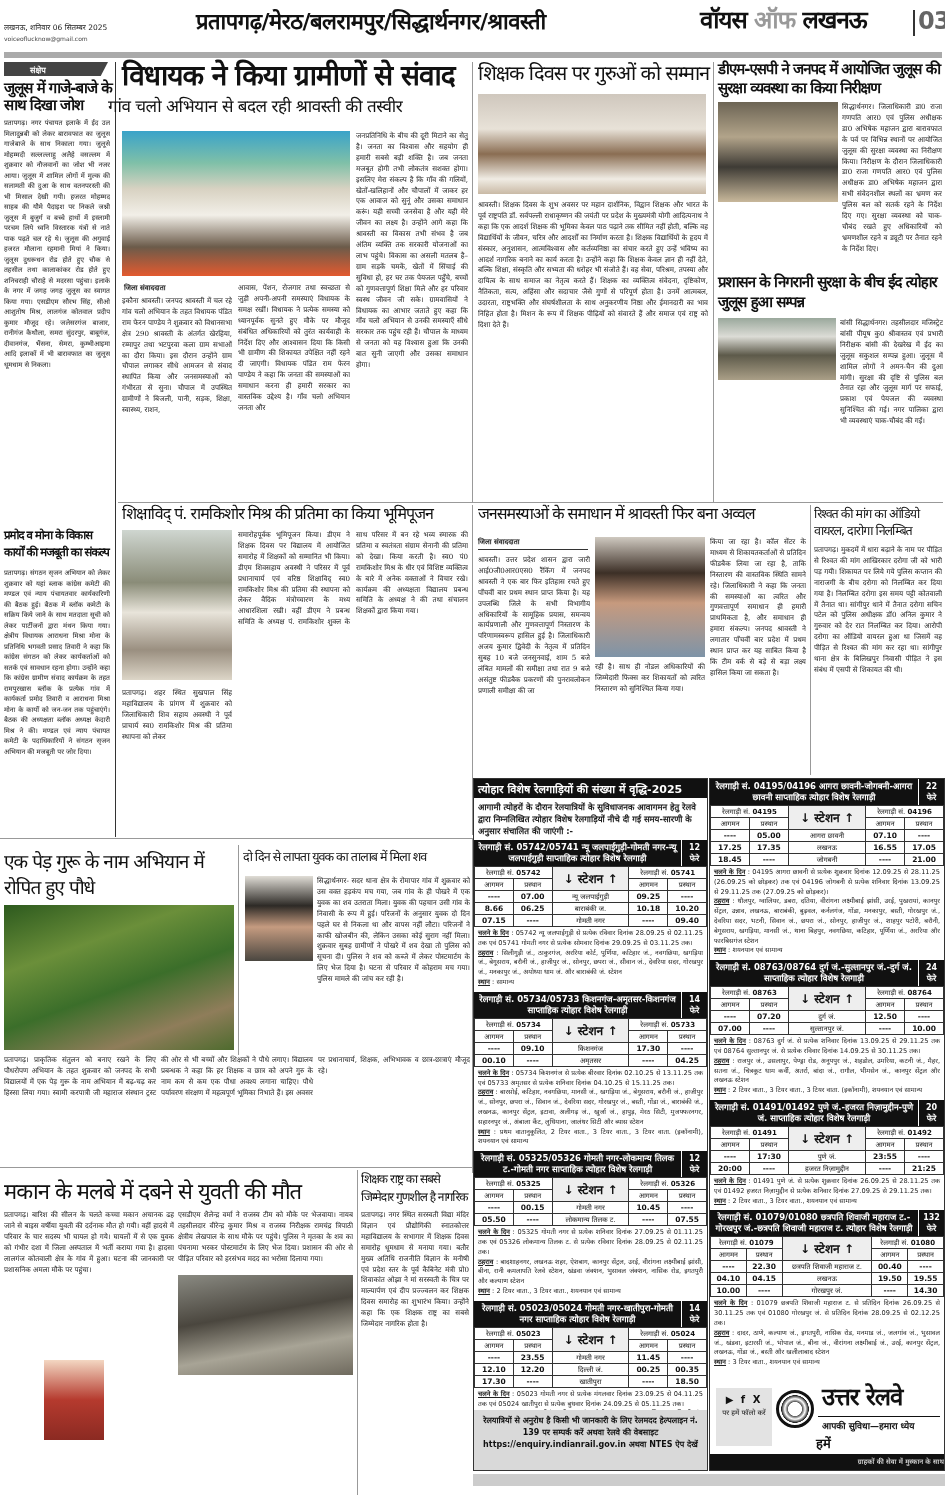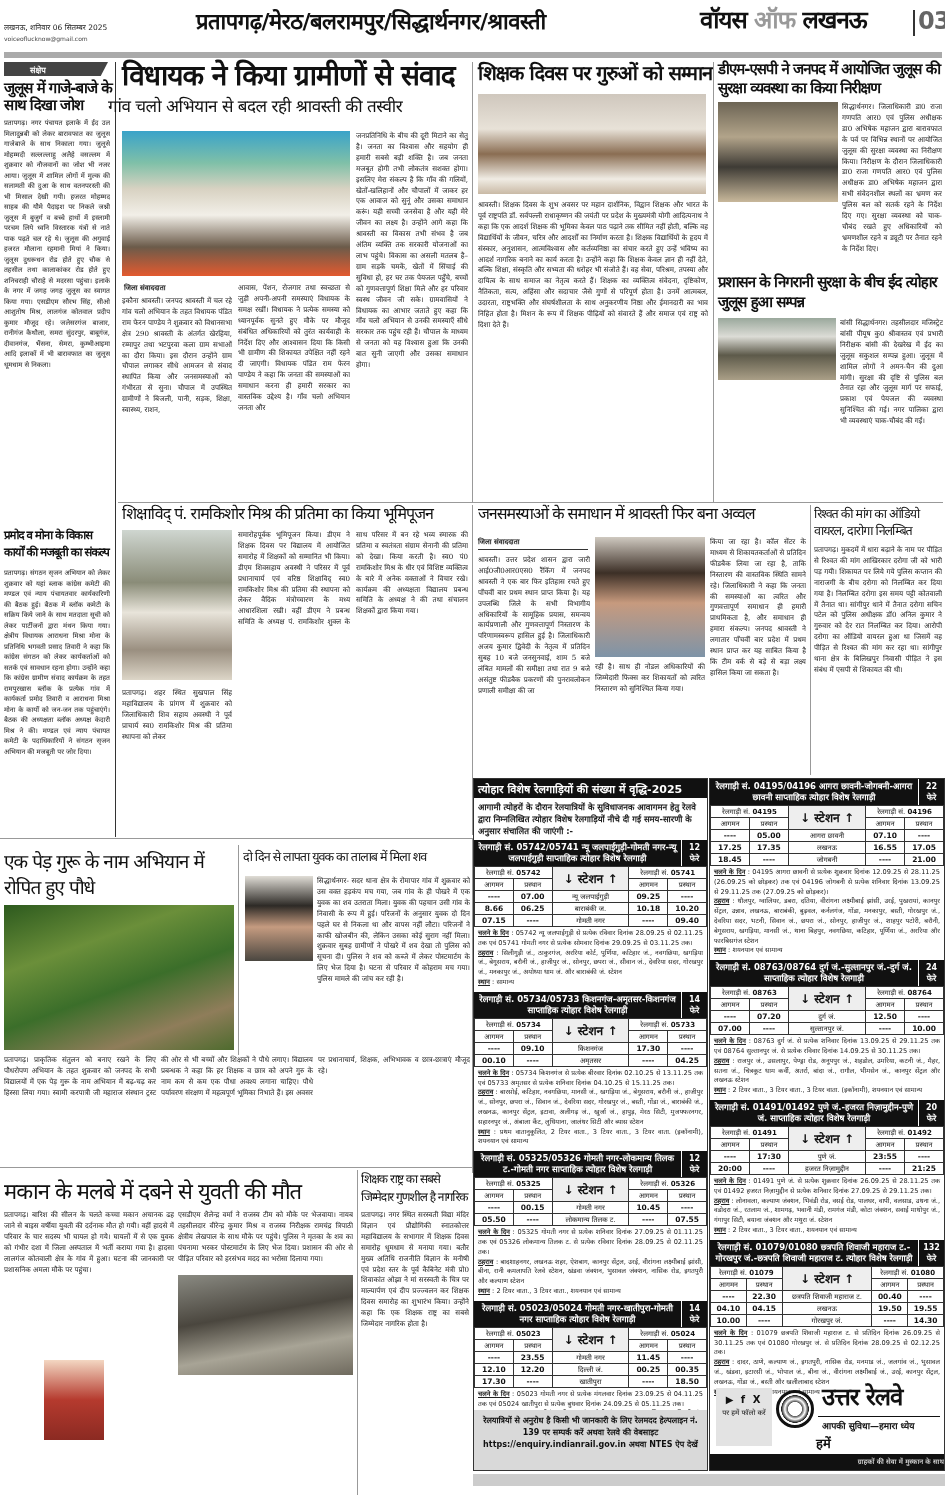--- a/index.html
+++ b/index.html
@@ -51,21 +51,21 @@
 
 <div class="abs hl" style="left:122px;top:60px;font-size:28px;">विधायक ने किया ग्रामीणों से संवाद</div>
 <div class="abs hl" style="left:108px;top:97px;font-size:17px;font-weight:normal;letter-spacing:-0.5px;">गांव चलो अभियान से बदल रही श्रावस्ती की तस्वीर</div>
 <div class="abs photo" style="left:122px;top:131px;width:228px;height:145px;background:linear-gradient(180deg,#3aa3c9 0%,#7fc0a8 22%,#d8d2c2 40%,#f2efe8 58%,#6b5b4a 80%,#e35a2f 100%);"></div>
 <div class="abs byline" style="left:124px;top:283px;">जिला संवाददाता</div>
 <div class="abs body" style="left:122px;top:296px;width:110px;height:200px;">इकौना श्रावस्ती। जनपद श्रावस्ती में चल रहे गांव चलो अभियान के तहत विधायक पंडित राम फेरन पाण्डेय ने शुक्रवार को विधानसभा क्षेत्र 290 श्रावस्ती के अंतर्गत खेरहिया, रम्मापुर तथा भटपुरवा कला ग्राम सभाओं का दौरा किया। इस दौरान उन्होंने ग्राम चौपाल लगाकर सीधे आमजन से संवाद स्थापित किया और जनसमस्याओं को गंभीरता से सुना। चौपाल में उपस्थित ग्रामीणों ने बिजली, पानी, सड़क, शिक्षा, स्वास्थ्य, राशन,</div>
 <div class="abs body" style="left:238px;top:283px;width:112px;height:213px;">आवास, पेंशन, रोजगार तथा स्वच्छता से जुड़ी अपनी-अपनी समस्याएं विधायक के समक्ष रखीं। विधायक ने प्रत्येक समस्या को ध्यानपूर्वक सुनते हुए मौके पर मौजूद संबंधित अधिकारियों को तुरंत कार्यवाही के निर्देश दिए और आश्वासन दिया कि किसी भी ग्रामीण की शिकायत उपेक्षित नहीं रहने दी जाएगी। विधायक पंडित राम फेरन पाण्डेय ने कहा कि जनता की समस्याओं का समाधान करना ही हमारी सरकार का वास्तविक उद्देश्य है। गाँव चलो अभियान जनता और</div>
 <div class="abs body" style="left:356px;top:131px;width:112px;height:365px;">जनप्रतिनिधि के बीच की दूरी मिटाने का सेतु है। जनता का विश्वास और सहयोग ही हमारी सबसे बड़ी शक्ति है। जब जनता मजबूत होगी तभी लोकतंत्र सशक्त होगा। इसलिए मेरा संकल्प है कि गाँव की गलियों, खेतों-खलिहानों और चौपालों में जाकर हर एक आवाज को सुनूं और उसका समाधान करूं। यही सच्ची जनसेवा है और यही मेरे जीवन का लक्ष्य है। उन्होंने आगे कहा कि श्रावस्ती का विकास तभी संभव है जब अंतिम व्यक्ति तक सरकारी योजनाओं का लाभ पहुंचे। विकास का असली मतलब है–ग्राम सड़कें चमकें, खेतों में सिंचाई की सुविधा हो, हर घर तक पेयजल पहुँचे, बच्चों को गुणवत्तापूर्ण शिक्षा मिले और हर परिवार स्वस्थ जीवन जी सके। ग्रामवासियों ने विधायक का आभार जताते हुए कहा कि गाँव चलो अभियान से उनकी समस्याएँ सीधे सरकार तक पहुंच रही हैं। चौपाल के माध्यम से जनता को यह विश्वास हुआ कि उनकी बात सुनी जाएगी और उसका समाधान होगा।</div>
 <div class="vr" style="left:472px;top:62px;height:440px"></div>
 
-<div class="abs hl" style="left:478px;top:62px;font-size:20px;font-weight:bold;">शिक्षक दिवस पर गुरुओं को सम्मान</div>
+<div class="abs hl" style="left:478px;top:62px;font-size:20px;font-weight:normal;">शिक्षक दिवस पर गुरुओं को सम्मान</div>
 <div class="abs photo" style="left:478px;top:94px;width:228px;height:100px;background:linear-gradient(180deg,#cfc7bd 0%,#e8e2d8 35%,#8a6d52 60%,#f0ece4 85%,#c9b9a5 100%);"></div>
 <div class="abs body" style="left:478px;top:200px;width:230px;height:295px;">श्रावस्ती। शिक्षक दिवस के शुभ अवसर पर महान दार्शनिक, विद्वान शिक्षक और भारत के पूर्व राष्ट्रपति डॉ. सर्वपल्ली राधाकृष्णन की जयंती पर प्रदेश के मुख्यमंत्री योगी आदित्यनाथ ने कहा कि एक आदर्श शिक्षक की भूमिका केवल पाठ पढ़ाने तक सीमित नहीं होती, बल्कि वह विद्यार्थियों के जीवन, चरित्र और आदर्शों का निर्माण करता है। शिक्षक विद्यार्थियों के हृदय में संस्कार, अनुशासन, आत्मविश्वास और कर्तव्यनिष्ठा का संचार करते हुए उन्हें भविष्य का आदर्श नागरिक बनाने का कार्य करता है। उन्होंने कहा कि शिक्षक केवल ज्ञान ही नहीं देते, बल्कि शिक्षा, संस्कृति और सभ्यता की धरोहर भी संजोते हैं। वह सेवा, परिश्रम, तपस्या और दायित्व के साथ समाज का नेतृत्व करते हैं। शिक्षक का व्यक्तित्व संवेदना, दृष्टिकोण, नैतिकता, सत्य, अहिंसा और सदाचार जैसे गुणों से परिपूर्ण होता है। उनमें आत्मबल, उदारता, राष्ट्रभक्ति और संघर्षशीलता के साथ अनुकरणीय निष्ठा और ईमानदारी का भाव निहित होता है। मिशन के रूप में शिक्षक पीढ़ियों को संवारते हैं और समाज एवं राष्ट्र को दिशा देते हैं।</div>
 <div class="vr" style="left:713px;top:62px;height:440px"></div>
 
 <div class="abs hl" style="left:718px;top:60px;width:225px;font-size:15px;line-height:19px;">डीएम-एसपी ने जनपद में आयोजित जुलूस की सुरक्षा व्यवस्था का किया निरीक्षण</div>
 <div class="abs photo" style="left:718px;top:102px;width:120px;height:100px;background:linear-gradient(180deg,#6c6454 0%,#b2a48a 35%,#3e3b35 65%,#c8b89b 100%);"></div>
 <div class="abs body" style="left:842px;top:102px;width:100px;height:165px;">सिद्धार्थनगर। जिलाधिकारी डा0 राजा गणपति आर0 एवं पुलिस अधीक्षक डा0 अभिषेक महाजन द्वारा बारावफात के पर्व पर विभिन्न स्थानों पर आयोजित जुलूस की सुरक्षा व्यवस्था का निरीक्षण किया। निरीक्षण के दौरान जिलाधिकारी डा0 राजा गणपति आर0 एवं पुलिस अधीक्षक डा0 अभिषेक महाजन द्वारा सभी संवेदनशील स्थलों का भ्रमण कर पुलिस बल को सतर्क रहने के निर्देश दिए गए। सुरक्षा व्यवस्था को चाक-चौबंद रखते हुए अधिकारियों को भ्रमणशील रहने व ड्यूटी पर तैनात रहने के निर्देश दिए।</div>
 
 <div class="abs hl" style="left:718px;top:272px;width:225px;font-size:15px;line-height:20px;">प्रशासन के निगरानी सुरक्षा के बीच ईद त्योहार जुलूस हुआ सम्पन्न</div>
 <div class="abs photo" style="left:718px;top:318px;width:118px;height:62px;background:linear-gradient(180deg,#9aa89c 0%,#dcdcd6 30%,#5d5a4a 60%,#aa9f87 100%);"></div>
@@ -423,21 +423,20 @@
       <td>20:00</td>
       <td>----</td>
       <td class="st">हजरत निज़ामुद्दीन</td>
       <td>----</td>
       <td>21:25</td>
     </tr>
     </tbody>
         </table>
     <div class="rnote">
       <div><u>चलने के दिन</u> : <span>01491 पुणे जं. से प्रत्येक शुक्रवार दिनांक 26.09.25 से 28.11.25 तक एवं 01492 हजरत निज़ामुद्दीन से प्रत्येक शनिवार दिनांक 27.09.25 से 29.11.25 तक।</span></div>
-      <div><u>ठहराव</u> : <span>लोनावला, कल्याण जंक्शन, भिवंडी रोड, वसई रोड, पालघर, वापी, वलसाड, उधना जं., वडोदरा जं., रतलाम जं., शामगढ़, भवानी मंडी, रामगंज मंडी, कोटा जंक्शन, सवाई माधोपुर जं., गंगापुर सिटी, बयाना जंक्शन और मथुरा जं. स्टेशन</span></div>
       <div><u>स्थान</u> : <span>2 टियर वाता., 3 टियर वाता., शयनयान एवं सामान्य</span></div>
     </div>
       </div>
       <div style="margin-bottom: 2px;">
     <div class="tr-head">
       <div class="t">रेलगाड़ी सं. 01079/01080 छत्रपति शिवाजी महाराज ट.-गोरखपुर जं.-छत्रपति शिवाजी महाराज ट. त्योहार विशेष रेलगाड़ी</div>
       <div class="f"><span>132</span><br><span>फेरे</span></div>
     </div>
     <table class="tt">
       <tbody>

